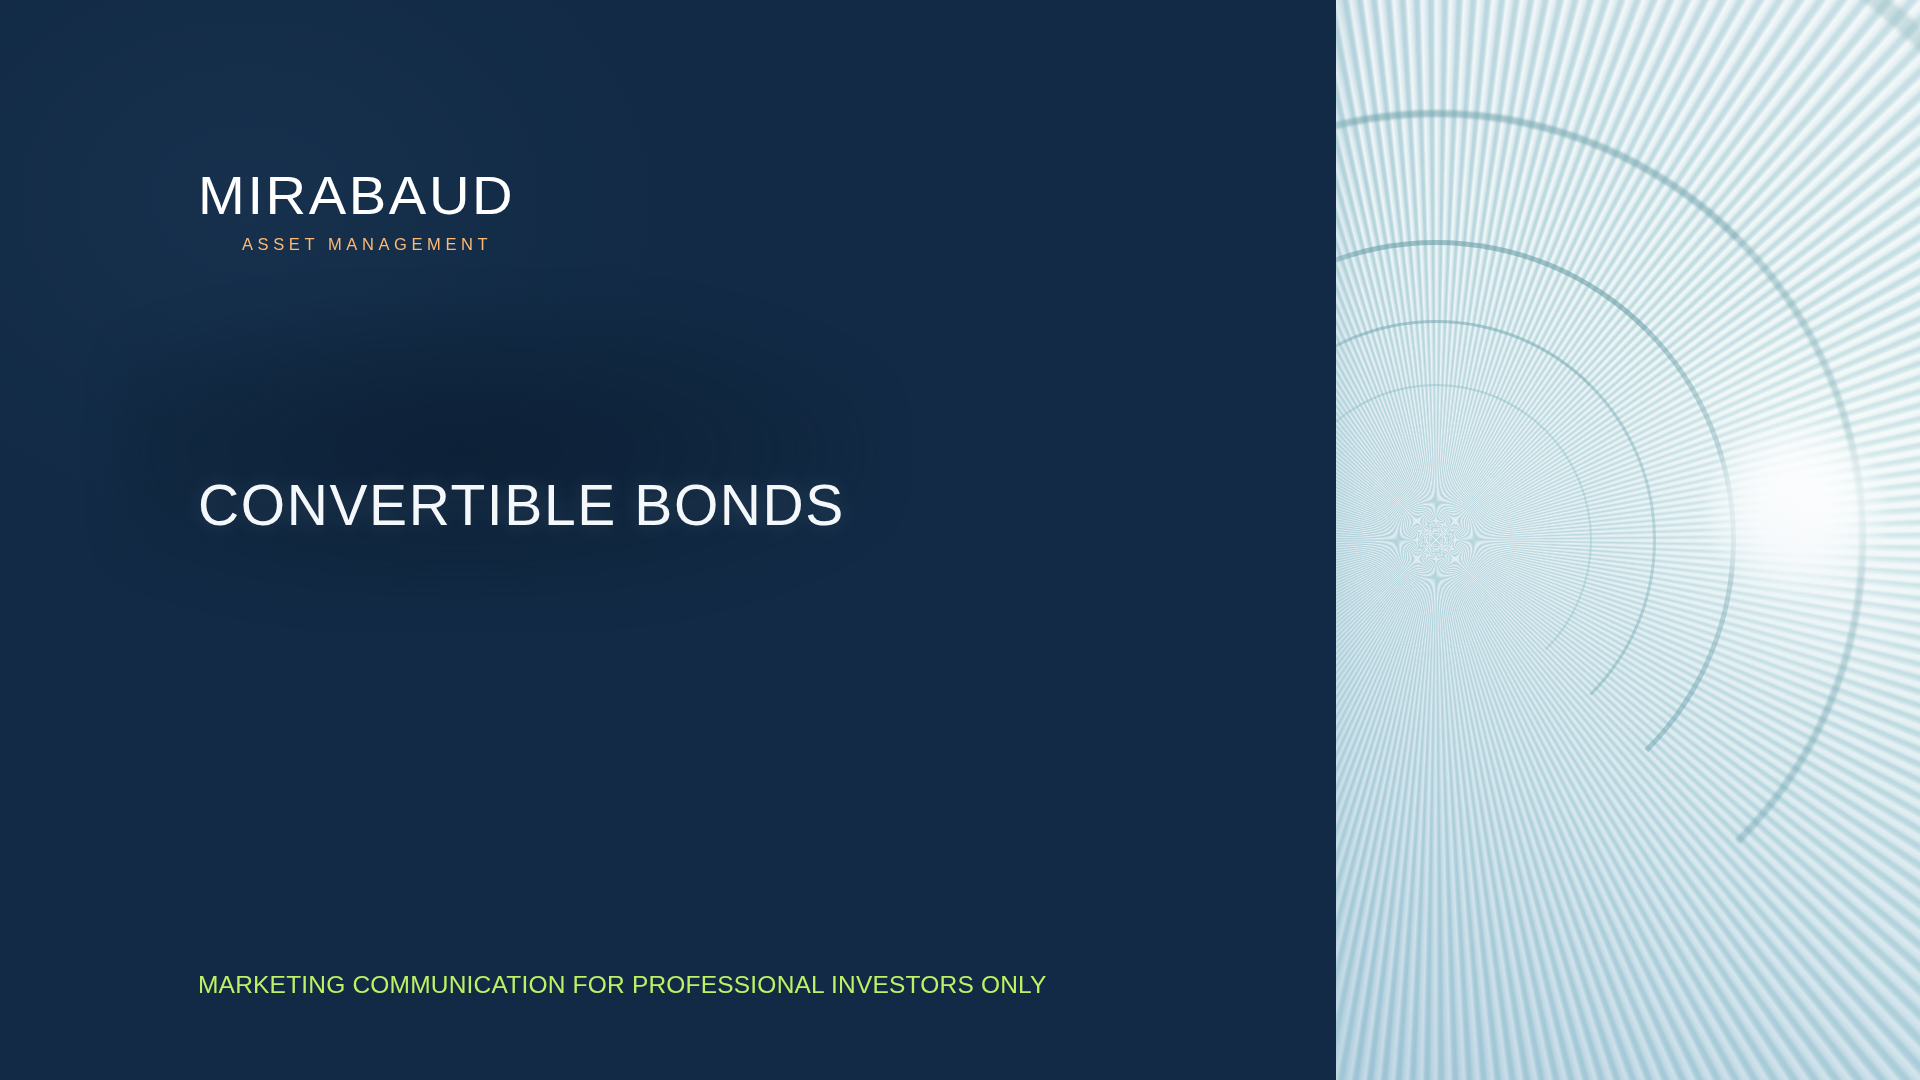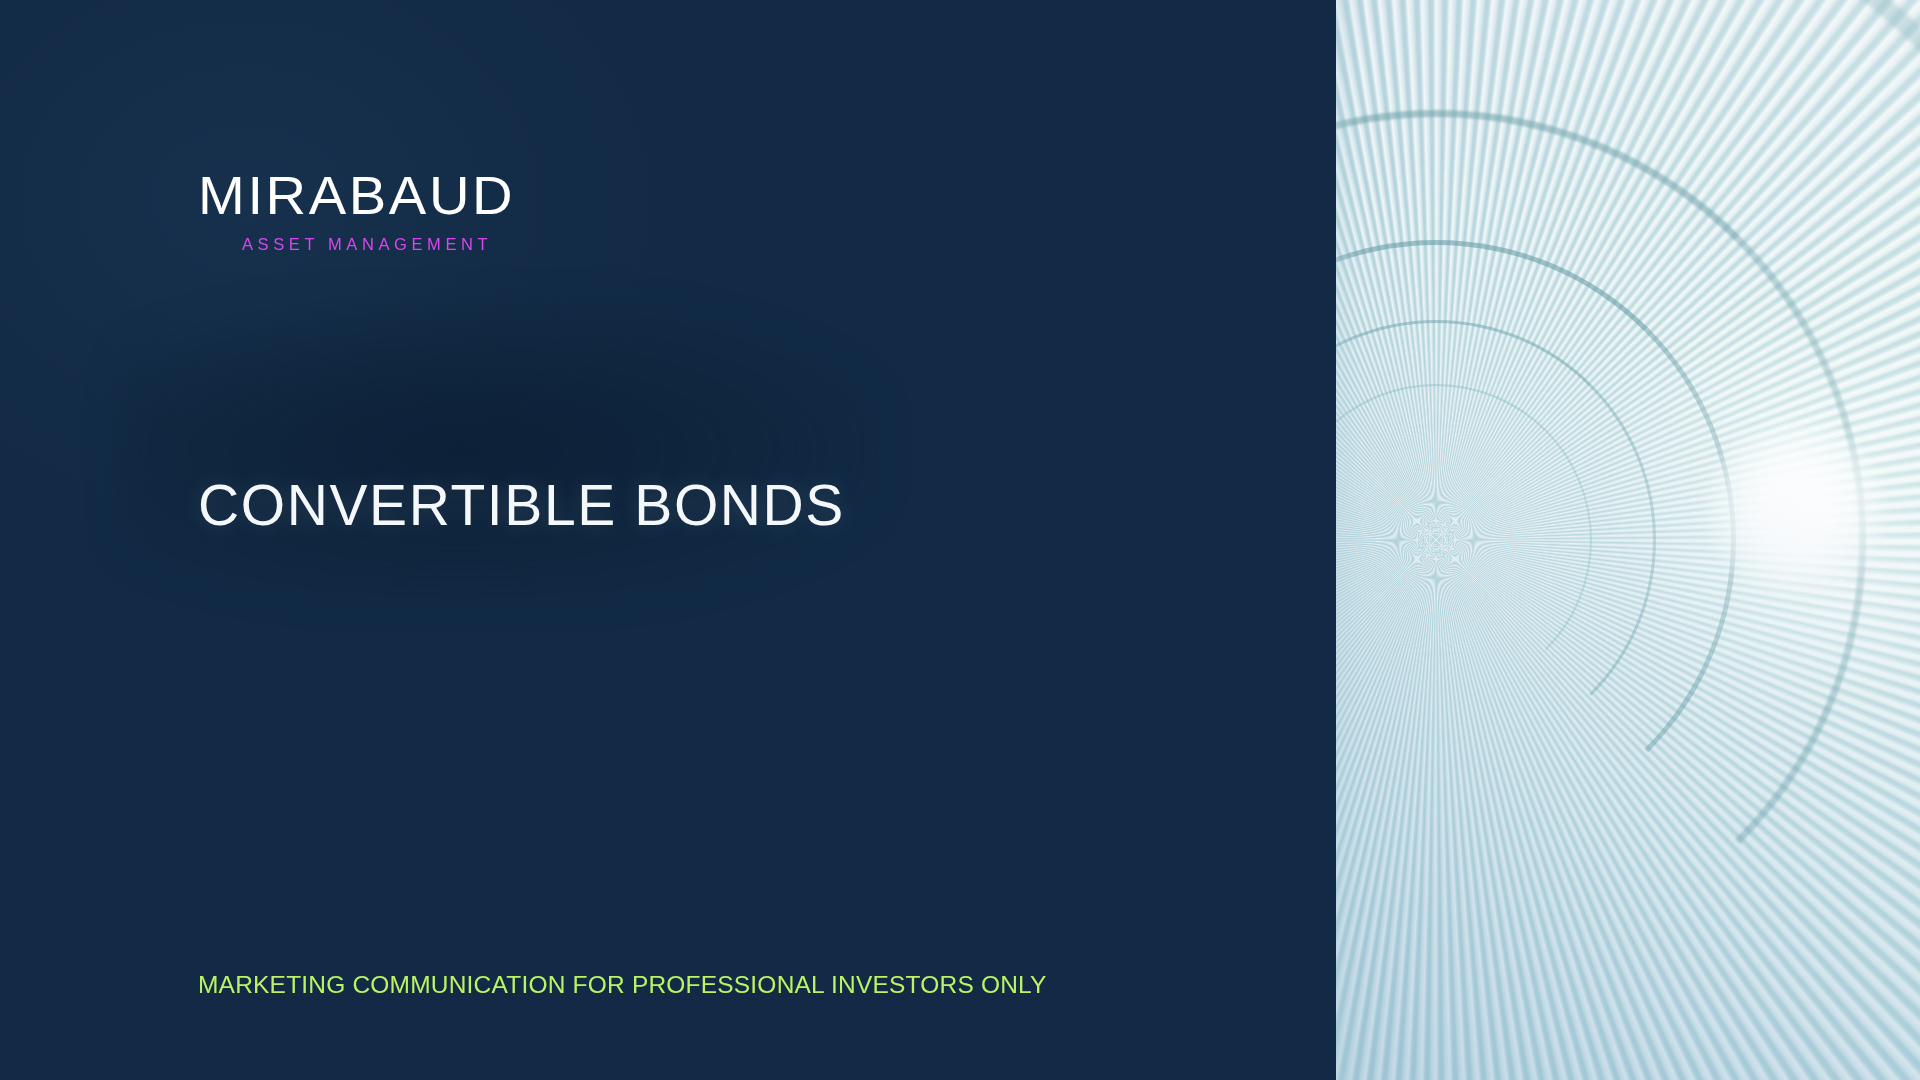--- a/index.html
+++ b/index.html
@@ -62,21 +62,21 @@
     line-height:1.0;
     font-family:"Liberation Sans", sans-serif;
     transform:scaleX(1.04);
     transform-origin:left center;
     white-space:nowrap;
   }
   .logo-sub {
     display:block;
     margin-top:14px;
     margin-left:44px;
-    color:#d946ef;
+    color:#fdba74;
     font-size:16.5px;
     font-weight:400;
     letter-spacing:4.6px;
     line-height:1.0;
     white-space:nowrap;
   }
 
   
   .main-title {
     position:absolute;

